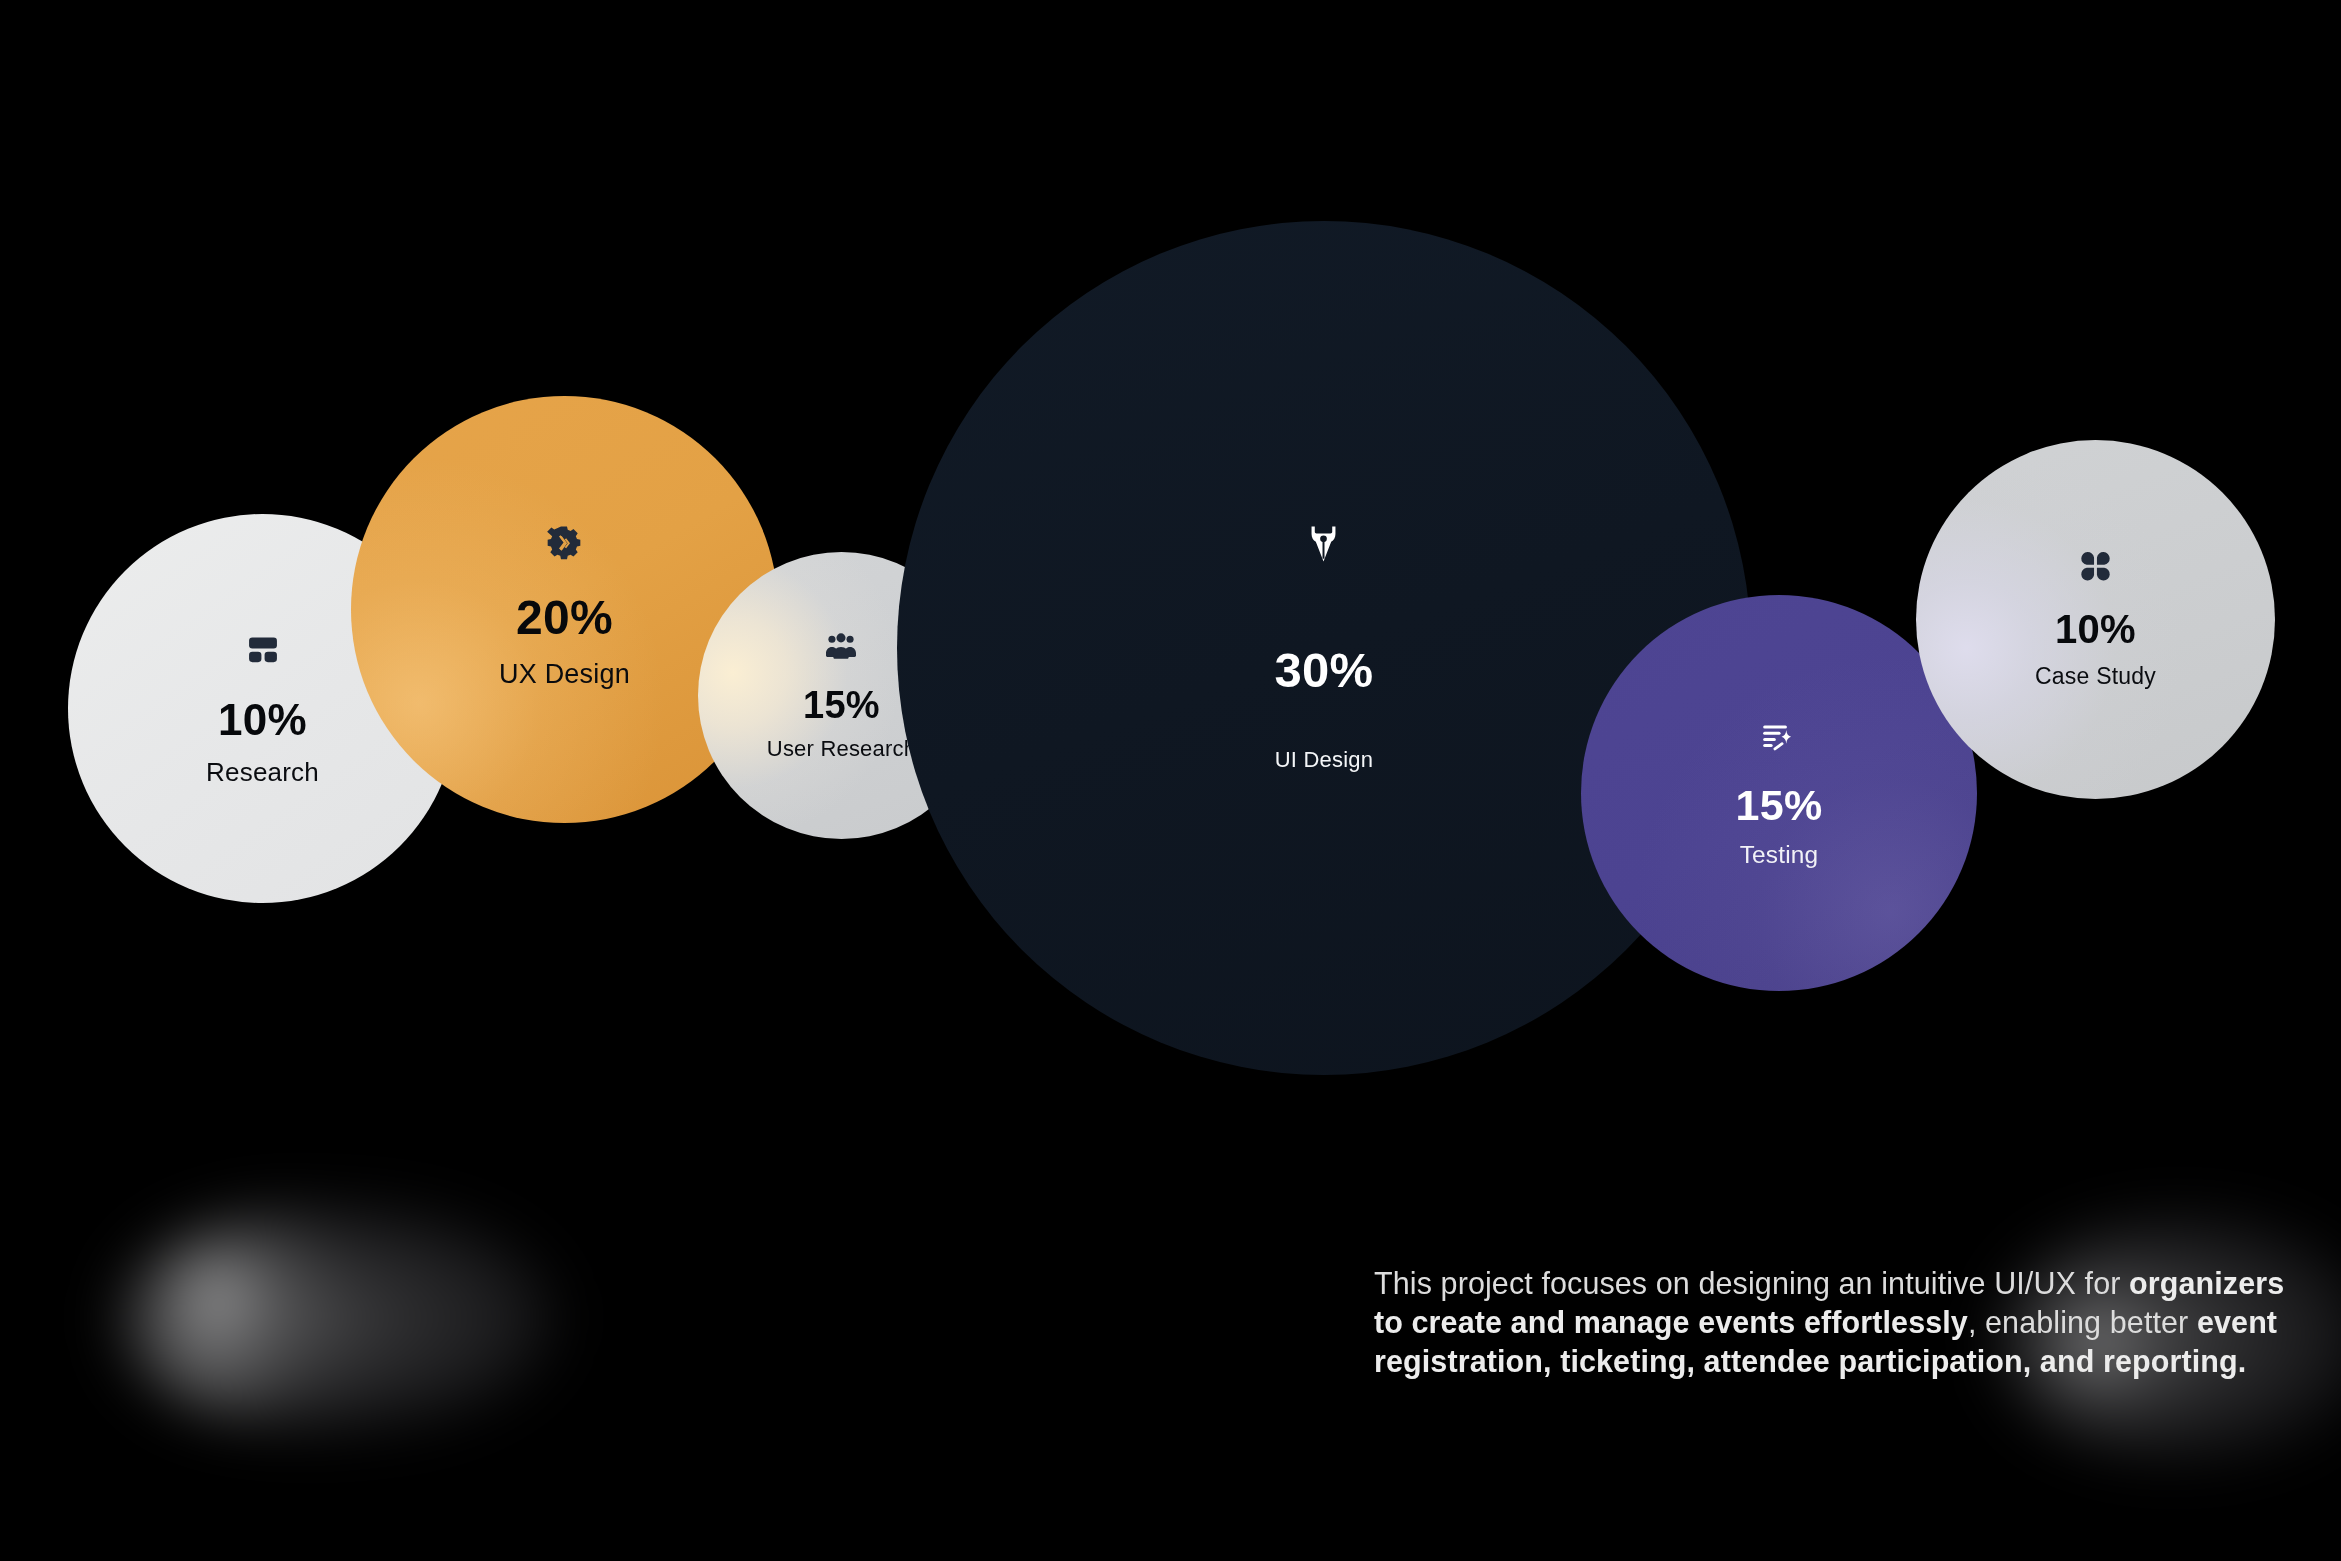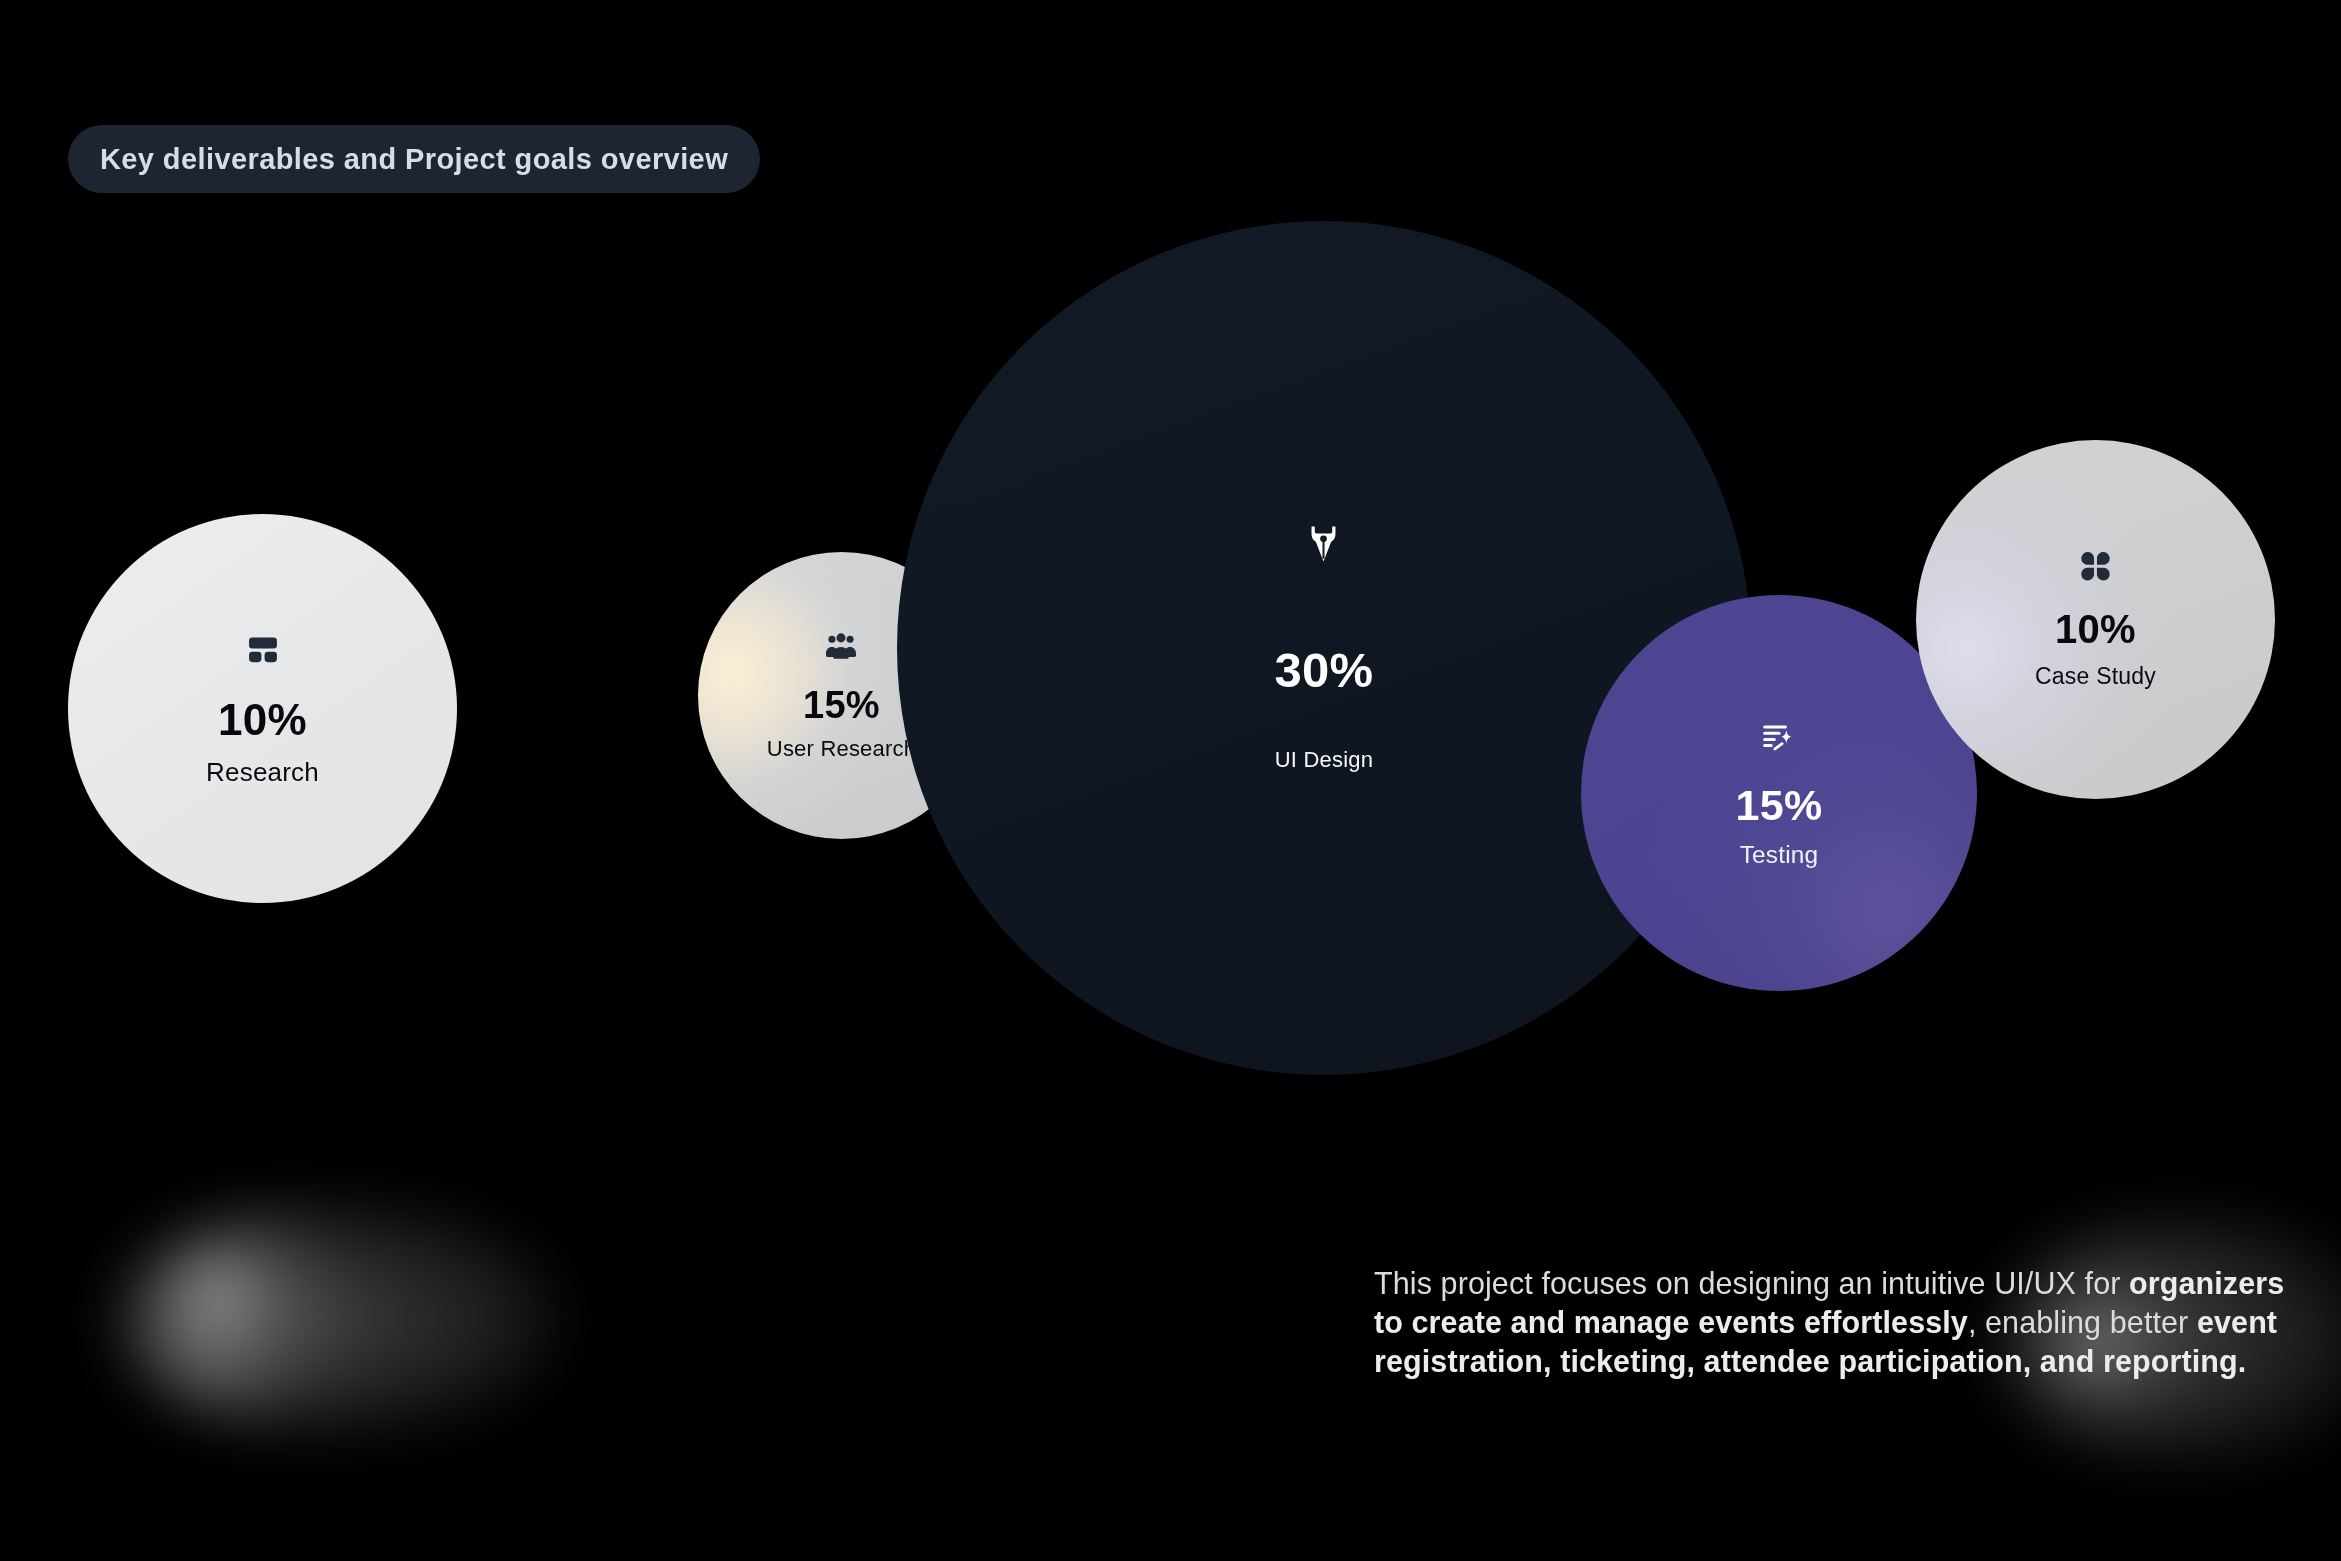--- a/index.html
+++ b/index.html
@@ -175,36 +175,49 @@
   #description b { font-weight:700; color:#ececec; }
 </style>
 </head>
 <body>
 
 <div id="stage">
 
   <div id="blob-left" class="blob"></div>
   <div id="blob-right" class="blob"></div>
 
-  <div id="title-pill">Key deliverables and Project goals overview</div>
 
   <div id="bubble-research" class="bubble">
     <div class="b-inner">
       <span class="icon">
         <svg width="38" height="38" viewBox="0 0 24 24" fill="#222b3a">
           <rect x="3.2" y="4.2" width="17.6" height="7" rx="2.1"></rect>
           <rect x="3.2" y="13.2" width="7.8" height="6.6" rx="2.1"></rect>
           <rect x="13" y="13.2" width="7.8" height="6.6" rx="2.1"></rect>
         </svg>
       </span>
       <span class="pct">10%</span>
       <span class="lbl">Research</span>
     </div>
   </div>
 
+  <div id="bubble-ux" class="bubble">
+    <div class="b-inner">
+      <span class="icon">
+        <svg width="40" height="40" viewBox="0 0 24 24" fill="#222b3a">
+          <path d="M10.2 1.9h3.6l.45 2.0 1.7.7 1.72-1.12 2.55 2.55-1.12 1.72.7 1.7 2.0.45v3.6l-2.0.45-.7 1.7 1.12 1.72-2.55 2.55-1.72-1.12-1.7.7-.45 2.0h-3.6l-.45-2.0-1.7-.7-1.72 1.12-2.55-2.55 1.12-1.72-.7-1.7-2.0-.45v-3.6l2.0-.45.7-1.7L1.88 5.13 4.43 2.58l1.72 1.12 1.7-.7z"></path>
+          <path d="M10.6 7.6l3.3 4.4-3.3 4.4-1.0-.75 2.75-3.65-2.75-3.65z" fill="#e3a145"></path>
+          <path d="M9.0 7.85l.95-.7 3.25 4.35-3.25 4.35-.95-.7 2.75-3.65z" fill="#e3a145"></path>
+          <path d="M13.3 9.0l2.3 3.0-2.3 3.0-.9-.65 1.8-2.35-1.8-2.35z" fill="#e3a145"></path>
+        </svg>
+      </span>
+      <span class="pct">20%</span>
+      <span class="lbl">UX Design</span>
+    </div>
+  </div>
 
   <div id="bubble-userresearch" class="bubble">
     <div class="b-inner">
       <span class="icon">
         <svg width="34" height="34" viewBox="0 0 24 24" fill="#222b3a">
           <circle cx="5.6" cy="7.4" r="2.5"></circle>
           <circle cx="18.4" cy="7.4" r="2.5"></circle>
           <circle cx="12" cy="6.4" r="3.2"></circle>
           <path d="M1.4 17.3c0-2.6 1.9-4.4 4.2-4.4s4.2 1.8 4.2 4.4v1.6c0 .6-.45 1.0-1.0 1.0H2.4c-.55 0-1.0-.4-1.0-1.0z"></path>
           <path d="M14.2 17.3c0-2.6 1.9-4.4 4.2-4.4s4.2 1.8 4.2 4.4v1.6c0 .6-.45 1.0-1.0 1.0h-6.4c-.55 0-1.0-.4-1.0-1.0z"></path>

